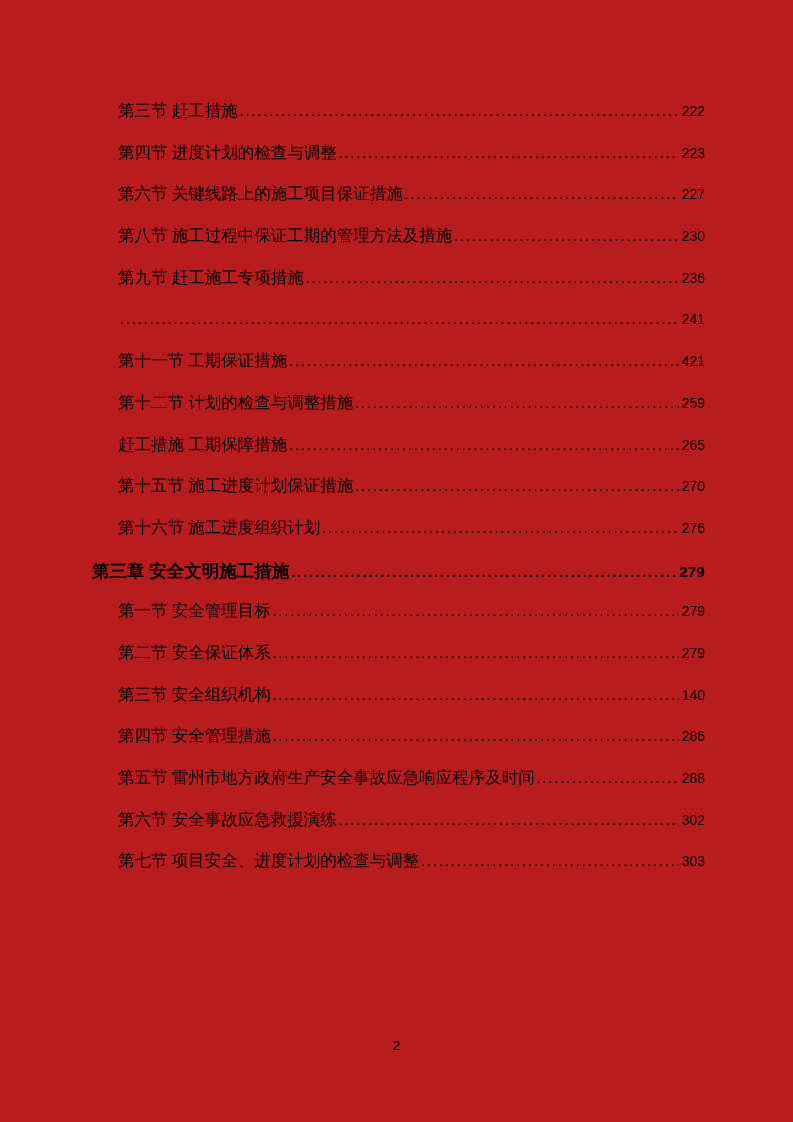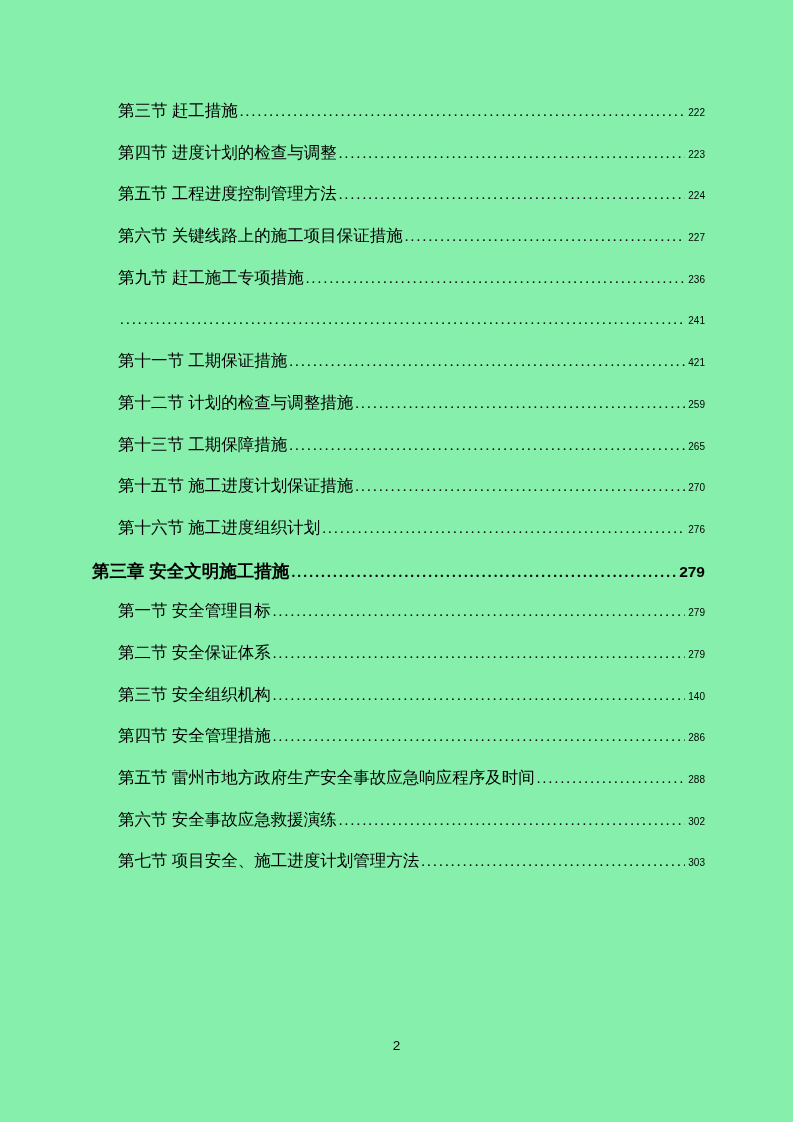--- a/index.html
+++ b/index.html
@@ -11,21 +11,21 @@
     width: 793px;
     height: 1122px;
     font-family: "Liberation Serif", serif;
     color: #000000;
     overflow: hidden;
   }
   .page {
     position: relative;
     width: 793px;
     height: 1122px;
-    background: #86efac;
+    background: #b91c1c;
   }
   .toc {
     position: absolute;
     left: 92px;
     top: 100px;
     width: 613px;
   }
   .toc-line {
     display: flex;
     align-items: baseline;
@@ -59,21 +59,21 @@
     font-family: "Liberation Serif", serif;
     font-weight: 400;
     font-size: 15px;
   }
   .chapter .dots::before {
     font-weight: 700;
   }
   .pagenum {
     flex-shrink: 0;
     font-family: "Liberation Sans", sans-serif;
-    font-size: 10px;
+    font-size: 14px;
   }
   .chapter .pagenum {
     font-weight: 700;
     font-size: 15.5px;
   }
   .footer-pagenum {
     position: absolute;
     top: 1038px;
     left: 0;
     width: 793px;
@@ -92,28 +92,28 @@
         <span class="title">第三节 赶工措施</span>
         <span class="dots"></span>
         <span class="pagenum">222</span>
       </div>
       <div class="toc-line section">
         <span class="title">第四节 进度计划的检查与调整</span>
         <span class="dots"></span>
         <span class="pagenum">223</span>
       </div>
       <div class="toc-line section">
-        <span class="title">第五节 工程进度控制管理方法</span>
-        <span class="dots"></span>
-        <span class="pagenum">224</span>
-      </div>
-      <div class="toc-line section">
         <span class="title">第六节 关键线路上的施工项目保证措施</span>
         <span class="dots"></span>
         <span class="pagenum">227</span>
+      </div>
+      <div class="toc-line section">
+        <span class="title">第八节 施工过程中保证工期的管理方法及措施</span>
+        <span class="dots"></span>
+        <span class="pagenum">230</span>
       </div>
       <div class="toc-line section">
         <span class="title">第九节 赶工施工专项措施</span>
         <span class="dots"></span>
         <span class="pagenum">236</span>
       </div>
       <div class="toc-line section">
         <span class="dots"></span>
         <span class="pagenum">241</span>
       </div>
@@ -121,21 +121,21 @@
         <span class="title">第十一节 工期保证措施</span>
         <span class="dots"></span>
         <span class="pagenum">421</span>
       </div>
       <div class="toc-line section">
         <span class="title">第十二节 计划的检查与调整措施</span>
         <span class="dots"></span>
         <span class="pagenum">259</span>
       </div>
       <div class="toc-line section">
-        <span class="title">第十三节 工期保障措施</span>
+        <span class="title">赶工措施 工期保障措施</span>
         <span class="dots"></span>
         <span class="pagenum">265</span>
       </div>
       <div class="toc-line section">
         <span class="title">第十五节 施工进度计划保证措施</span>
         <span class="dots"></span>
         <span class="pagenum">270</span>
       </div>
       <div class="toc-line section">
         <span class="title">第十六节 施工进度组织计划</span>
@@ -171,19 +171,19 @@
         <span class="title">第五节 雷州市地方政府生产安全事故应急响应程序及时间</span>
         <span class="dots"></span>
         <span class="pagenum">288</span>
       </div>
       <div class="toc-line section">
         <span class="title">第六节 安全事故应急救援演练</span>
         <span class="dots"></span>
         <span class="pagenum">302</span>
       </div>
       <div class="toc-line section">
-        <span class="title">第七节 项目安全、施工进度计划管理方法</span>
+        <span class="title">第七节 项目安全、进度计划的检查与调整</span>
         <span class="dots"></span>
         <span class="pagenum">303</span>
       </div>
     </div>
   <div class="footer-pagenum">2</div>
 </div>
 
 </body></html>

